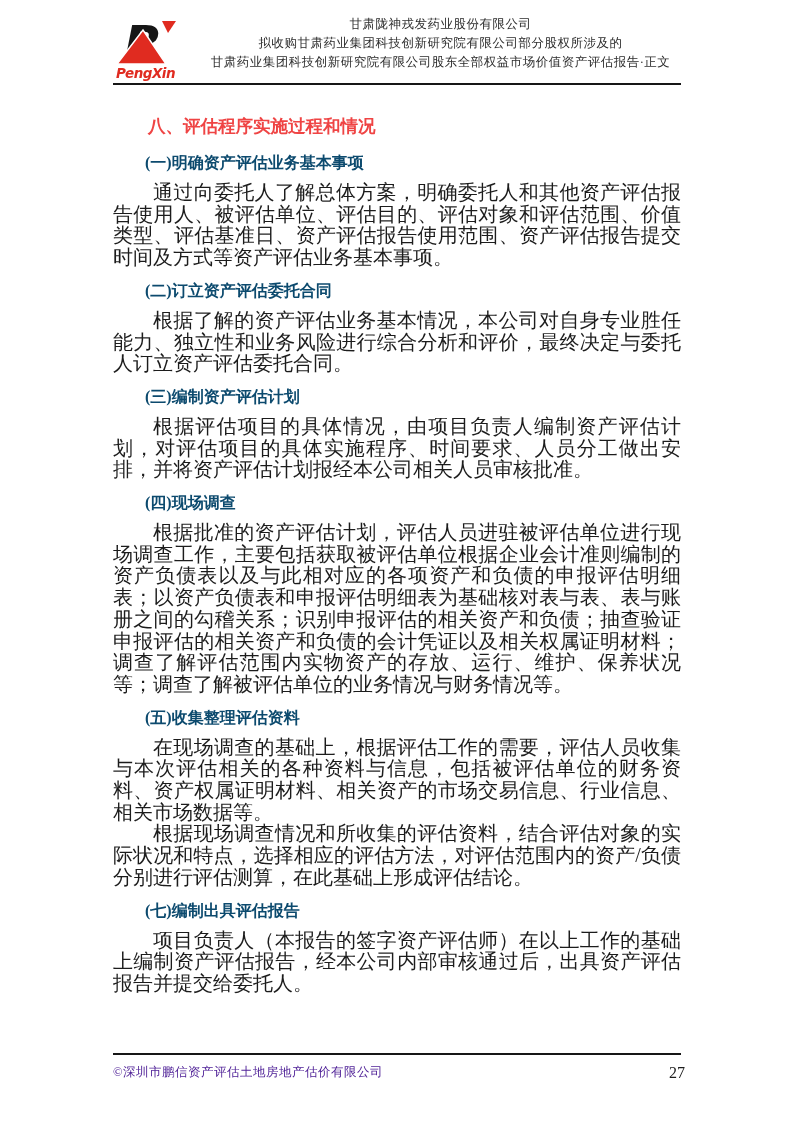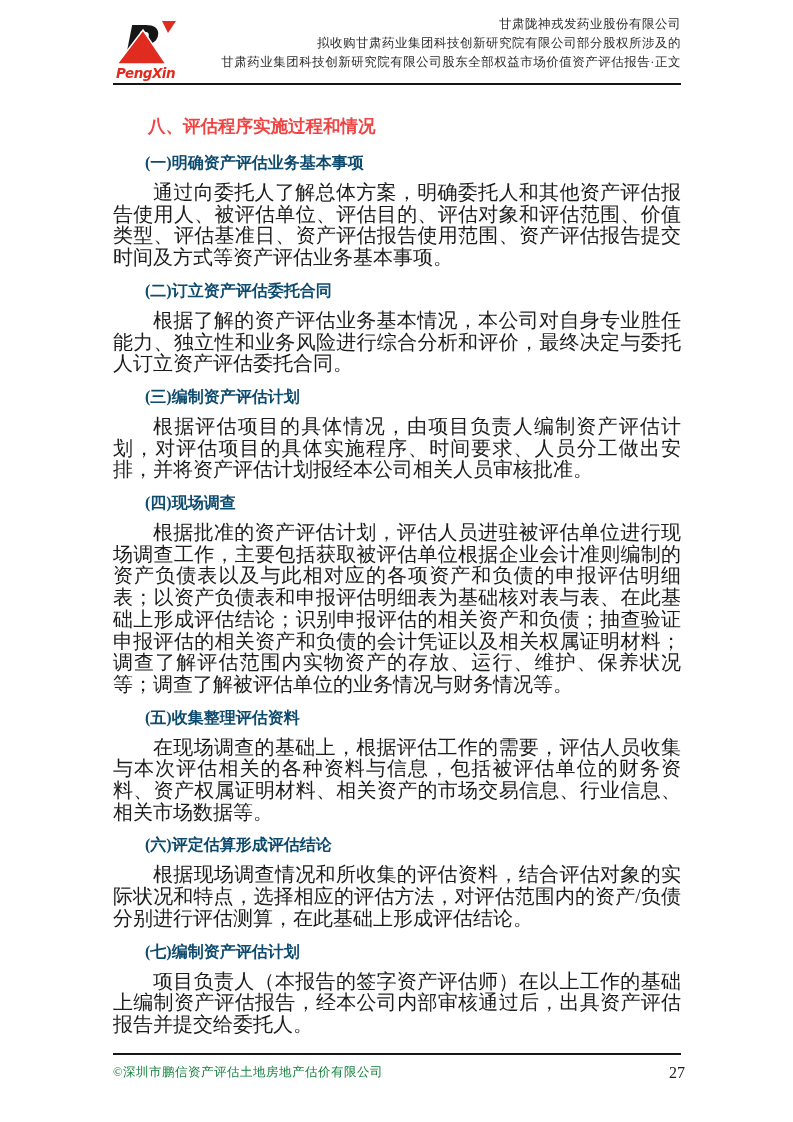--- a/index.html
+++ b/index.html
@@ -13,21 +13,21 @@
   }
   .page { position: absolute; inset: 0; background: #ffffff; }
 
   
   .header-logo {
     position: absolute; top: 17px; left: 116px;
     width: 72px; height: 64px;
   }
   .header-lines {
     position: absolute; top: 15px; left: 200px; right: 112px;
-    text-align: right;
+    text-align: center;
     font-size: 12.5px; line-height: 19px;
     color: #2d2d2d;
     letter-spacing: 0.5px;
   }
   .header-rule {
     position: absolute; top: 83px; left: 113px; right: 112px;
     border-top: 2px solid #161616;
   }
 
   
@@ -56,21 +56,21 @@
 
   
   .footer-rule {
     position: absolute; top: 1053px; left: 113px; right: 112px;
     border-top: 2px solid #161616;
   }
   .footer-row {
     position: absolute; top: 1064px; left: 113px; right: 108px;
     display: flex; justify-content: space-between; align-items: flex-start;
   }
-  .footer-copyright { font-size: 12.5px; color: #15803d; letter-spacing: 0.5px; }
+  .footer-copyright { font-size: 12.5px; color: #4c1d95; letter-spacing: 0.5px; }
   .footer-page { font-size: 16px; color: #1c1c1c; }
 </style>
 </head>
 <body>
 
 <div class="page">
 
   <div class="header-logo">
     <svg width="72" height="64" viewBox="0 0 72 64">
       <text x="8" y="44" font-family="DejaVu Sans, sans-serif" font-size="50" font-weight="bold" font-style="italic" fill="#161616">R</text>
@@ -101,35 +101,34 @@
       <p>根据了解的资产评估业务基本情况，本公司对自身专业胜任能力、独立性和业务风险进行综合分析和评价，最终决定与委托人订立资产评估委托合同。</p>
     </section>
 
     <section>
       <h3>(三)编制资产评估计划</h3>
       <p>根据评估项目的具体情况，由项目负责人编制资产评估计划，对评估项目的具体实施程序、时间要求、人员分工做出安排，并将资产评估计划报经本公司相关人员审核批准。</p>
     </section>
 
     <section>
       <h3>(四)现场调查</h3>
-      <p>根据批准的资产评估计划，评估人员进驻被评估单位进行现场调查工作，主要包括获取被评估单位根据企业会计准则编制的资产负债表以及与此相对应的各项资产和负债的申报评估明细表；以资产负债表和申报评估明细表为基础核对表与表、在此基础上形成评估结论；识别申报评估的相关资产和负债；抽查验证申报评估的相关资产和负债的会计凭证以及相关权属证明材料；调查了解评估范围内实物资产的存放、运行、维护、保养状况等；调查了解被评估单位的业务情况与财务情况等。</p>
+      <p>根据批准的资产评估计划，评估人员进驻被评估单位进行现场调查工作，主要包括获取被评估单位根据企业会计准则编制的资产负债表以及与此相对应的各项资产和负债的申报评估明细表；以资产负债表和申报评估明细表为基础核对表与表、表与账册之间的勾稽关系；识别申报评估的相关资产和负债；抽查验证申报评估的相关资产和负债的会计凭证以及相关权属证明材料；调查了解评估范围内实物资产的存放、运行、维护、保养状况等；调查了解被评估单位的业务情况与财务情况等。</p>
     </section>
 
     <section>
       <h3>(五)收集整理评估资料</h3>
       <p>在现场调查的基础上，根据评估工作的需要，评估人员收集与本次评估相关的各种资料与信息，包括被评估单位的财务资料、资产权属证明材料、相关资产的市场交易信息、行业信息、相关市场数据等。</p>
     </section>
 
     <section>
-      <h3>(六)评定估算形成评估结论</h3>
       <p>根据现场调查情况和所收集的评估资料，结合评估对象的实际状况和特点，选择相应的评估方法，对评估范围内的资产/负债分别进行评估测算，在此基础上形成评估结论。</p>
     </section>
 
     <section>
-      <h3>(七)编制资产评估计划</h3>
+      <h3>(七)编制出具评估报告</h3>
       <p>项目负责人（本报告的签字资产评估师）在以上工作的基础上编制资产评估报告，经本公司内部审核通过后，出具资产评估报告并提交给委托人。</p>
     </section>
 
 
     <section>
       <h3></h3>
       <p></p>
     </section>
   </div>
 

